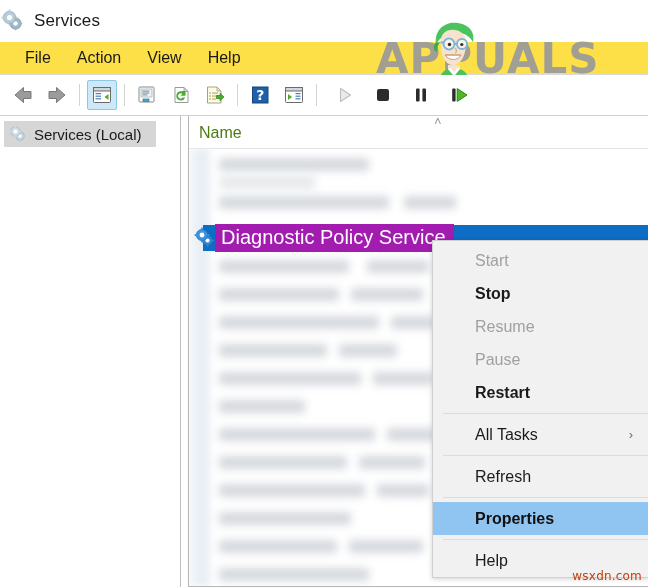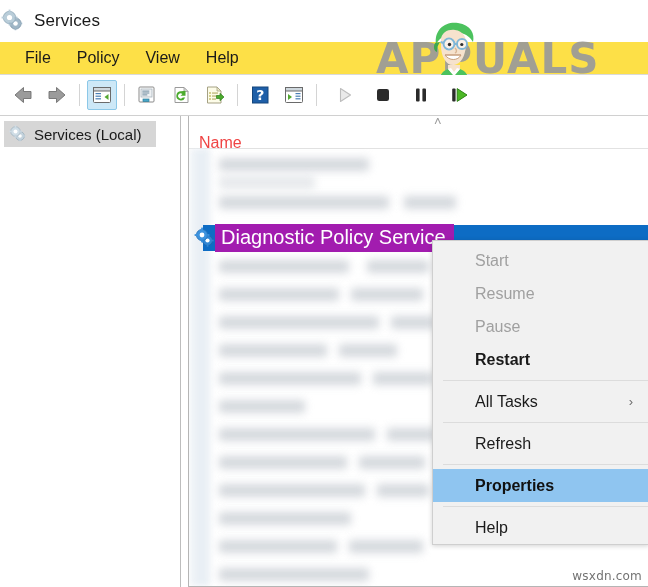--- a/index.html
+++ b/index.html
@@ -61,21 +61,21 @@
   .tree-label{font-size:15px;color:#1a1a1a;white-space:nowrap;}
 
   .rightpane{flex:1 1 auto;position:relative;background:#ffffff;
     border-left:1px solid #ffffff;}
   .listframe{position:absolute;left:6px;right:0;top:0;bottom:0;
     border:1px solid #b5b5b5;border-right:none;background:#ffffff;overflow:hidden;}
 
   .colheader{
     height:32px;border-bottom:1px solid #e2e2e2;position:relative;background:#ffffff;
   }
-  .colheader .label{position:absolute;left:10px;top:18px;font-size:16px;color:#ef4444;}
+  .colheader .label{position:absolute;left:10px;top:8px;font-size:16px;color:#4d7c0f;}
   .sortarrow{position:absolute;left:245px;top:-2px;font-size:13px;color:#9a9a9a;}
 
   
   .rows{position:absolute;left:0;right:0;top:32px;bottom:0;overflow:hidden;}
   .gutter{position:absolute;left:0;top:0;bottom:0;width:22px;
     background:linear-gradient(90deg,#f2f5f8 0%,#e4ecf3 55%,#eef2f6 100%);
     filter:blur(3px);opacity:.9;}
   .blurrow{
     position:absolute;height:13px;border-radius:2px;
     background:#c9ced4;filter:blur(4.2px);opacity:.78;
@@ -118,21 +118,21 @@
   }
   .wm-text{
     position:absolute;left:0;top:12px;width:250px;
     font-family:"DejaVu Sans", sans-serif;
     font-weight:bold;font-size:42px;letter-spacing:1px;
     color:#9a9a9a;opacity:.92;
   }
   .wm-face{position:absolute;left:52px;top:-4px;width:52px;height:66px;}
   .wsxdn{
     position:absolute;right:6px;bottom:4px;
-    font-family:"DejaVu Sans", sans-serif;font-size:12px;color:#737373;
+    font-family:"DejaVu Sans", sans-serif;font-size:12px;color:#c2410c;
     z-index:30;letter-spacing:.2px;
   }
 </style>
 </head>
 <body>
 
 <div class="app">
 
   <div class="titlebar">
     <div class="title-icon">
@@ -157,21 +157,21 @@
           <rect x="8.8" y="14.6" width="2.6" height="1.7"></rect>
           <rect x="19.6" y="14.6" width="2.6" height="1.7"></rect>
         </g>
       </svg>
     </div>
     <div class="title-text">Services</div>
   </div>
 
   <div class="menubar">
     <div class="mi">File</div>
-    <div class="mi">Policy</div>
+    <div class="mi">Action</div>
     <div class="mi">View</div>
     <div class="mi">Help</div>
   </div>
 
   <div class="toolbar">
 
     <div class="tb-btn">
       <svg viewBox="0 0 22 22" width="22" height="22">
         <path d="M11.5 3.5 L3 11 L11.5 18.5 L11.5 14.5 L19 14.5 L19 7.5 L11.5 7.5 Z" fill="#9b9b9b" stroke="#6f6f6f" stroke-width="0.9" stroke-linejoin="round"></path>
       </svg>
@@ -439,20 +439,23 @@
       </div>
     </div>
   </div>
 
   <div class="ctxmenu">
 
     <div class="ctx-item disabled">
       <span>Start</span>
     </div>
 
+    <div class="ctx-item bold">
+      <span>Stop</span>
+    </div>
 
     <div class="ctx-item disabled">
       <span>Resume</span>
     </div>
 
     <div class="ctx-item disabled">
       <span>Pause</span>
     </div>
 
     <div class="ctx-item bold">

